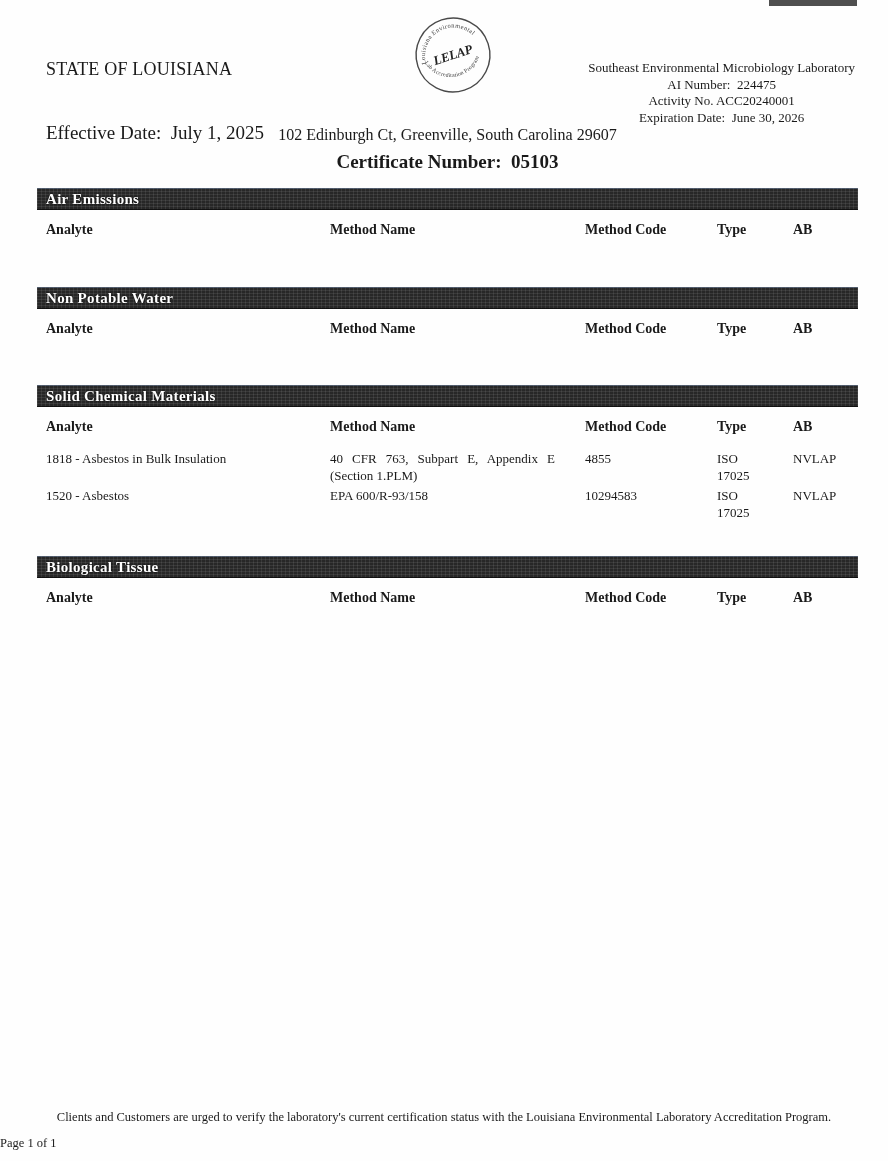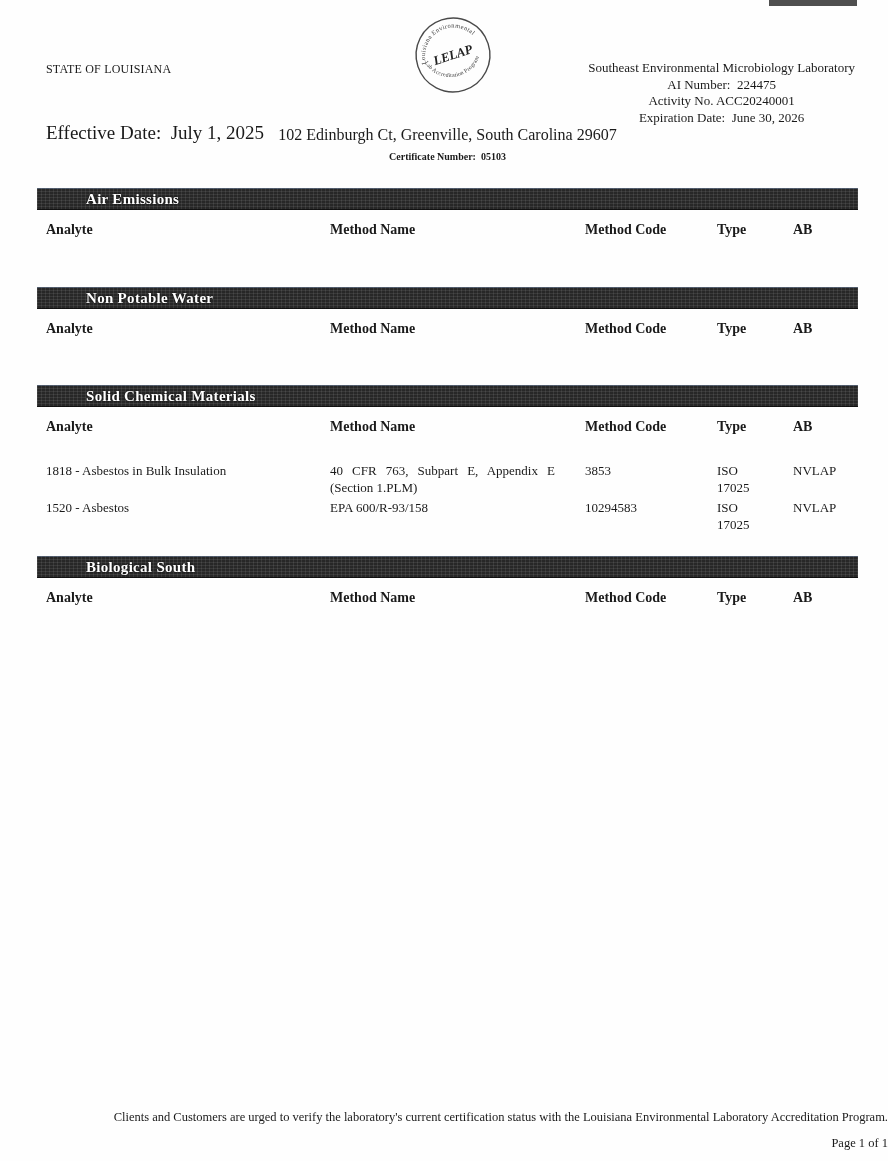--- a/index.html
+++ b/index.html
@@ -18,59 +18,58 @@
   .corner-mark{
     position:absolute;top:0;left:769px;width:88px;height:6px;
     background:#3c3c3c;opacity:.9;
   }
 
   
   .seal{position:absolute;left:411px;top:14px;width:84px;height:82px;transform:rotate(-18deg);}
   .seal svg{width:100%;height:100%;}
 
   
-  .agency{position:absolute;left:46px;top:61px;font-size:12px;line-height:17px;letter-spacing:.2px;}
+  .agency{position:absolute;left:46px;top:61px;font-size:18px;line-height:17px;letter-spacing:.2px;}
   .lab-block{position:absolute;right:33px;top:60px;text-align:center;font-size:13px;line-height:16.5px;}
   .effective{position:absolute;left:46px;top:122px;font-size:19px;}
   .address{position:absolute;left:37px;top:126px;width:821px;text-align:center;font-size:16px;}
-  .certificate{position:absolute;left:37px;top:151px;width:821px;text-align:center;font-size:10px;font-weight:bold;}
+  .certificate{position:absolute;left:37px;top:151px;width:821px;text-align:center;font-size:19px;font-weight:bold;}
 
   
   .section{position:absolute;left:37px;width:821px;}
   .sec-air{top:188px;}
   .sec-npw{top:287px;}
   .sec-scm{top:385px;}
   .sec-bio{top:556px;}
   .section-bar{
     height:22px;
     background-color:#2e2e2e;
     background-image:
       repeating-linear-gradient(90deg, rgba(255,255,255,.08) 0 1px, rgba(255,255,255,0) 1px 4px),
       repeating-linear-gradient(0deg, rgba(255,255,255,.05) 0 1px, rgba(0,0,0,.15) 1px 3px);
     box-shadow: inset 0 1px 0 rgba(100,120,150,.55), inset 0 -1px 0 rgba(0,0,0,.7);
-    padding-left: 40px;
   }
   .section-title{
     color:#ffffff;font-weight:bold;font-size:15px;line-height:22px;
     padding-left:9px;letter-spacing:.3px;text-shadow:0 0 2px #000;
   }
   .col-grid{
     display:grid;
     grid-template-columns:284px 255px 132px 76px 1fr;
     padding-left:9px;
   }
   .col-headers{margin-top:12px;font-weight:bold;font-size:14px;}
-  .rows{margin-top:27px;}
+  .rows{margin-top:15px;}
   .row{font-size:13px;line-height:17px;margin-bottom:3px;}
   .cell-method{width:225px;text-align:justify;}
   .cell-pre{white-space:pre-line;}
 
   
-  .footer-notice{position:absolute;left:0;top:1110px;width:888px;text-align:right;font-size:12.5px;}
-  .page-number{position:absolute;left:0;top:1136px;width:888px;text-align:right;font-size:12.5px;}
+  .footer-notice{position:absolute;left:0;top:1110px;width:888px;text-align:center;font-size:12.5px;}
+  .page-number{position:absolute;left:0;top:1136px;width:888px;text-align:left;font-size:12.5px;}
 </style>
 </head>
 <body>
 
 <div class="page">
 
   <div class="corner-mark"></div>
 
   <div class="seal">
     <svg viewBox="0 0 80 80">
@@ -138,39 +137,39 @@
       <div>Analyte</div>
       <div>Method Name</div>
       <div>Method Code</div>
       <div>Type</div>
       <div>AB</div>
     </div>
     <div class="rows">
       <div class="col-grid row">
         <div>1818 - Asbestos in Bulk Insulation</div>
         <div class="cell-method">40 CFR 763, Subpart E, Appendix E (Section 1.PLM)</div>
-        <div>3853</div>
+        <div>4855</div>
         <div class="cell-pre">ISO
 17025</div>
         <div>NVLAP</div>
       </div>
       <div class="col-grid row">
         <div>1520 - Asbestos</div>
         <div class="cell-method">EPA 600/R-93/158</div>
         <div>10294583</div>
         <div class="cell-pre">ISO
 17025</div>
         <div>NVLAP</div>
       </div>
     </div>
   </div>
 
   <div class="section sec-bio">
     <div class="section-bar">
-      <div class="section-title">Biological South</div>
+      <div class="section-title">Biological Tissue</div>
     </div>
     <div class="col-grid col-headers">
       <div>Analyte</div>
       <div>Method Name</div>
       <div>Method Code</div>
       <div>Type</div>
       <div>AB</div>
     </div>
   </div>
 

